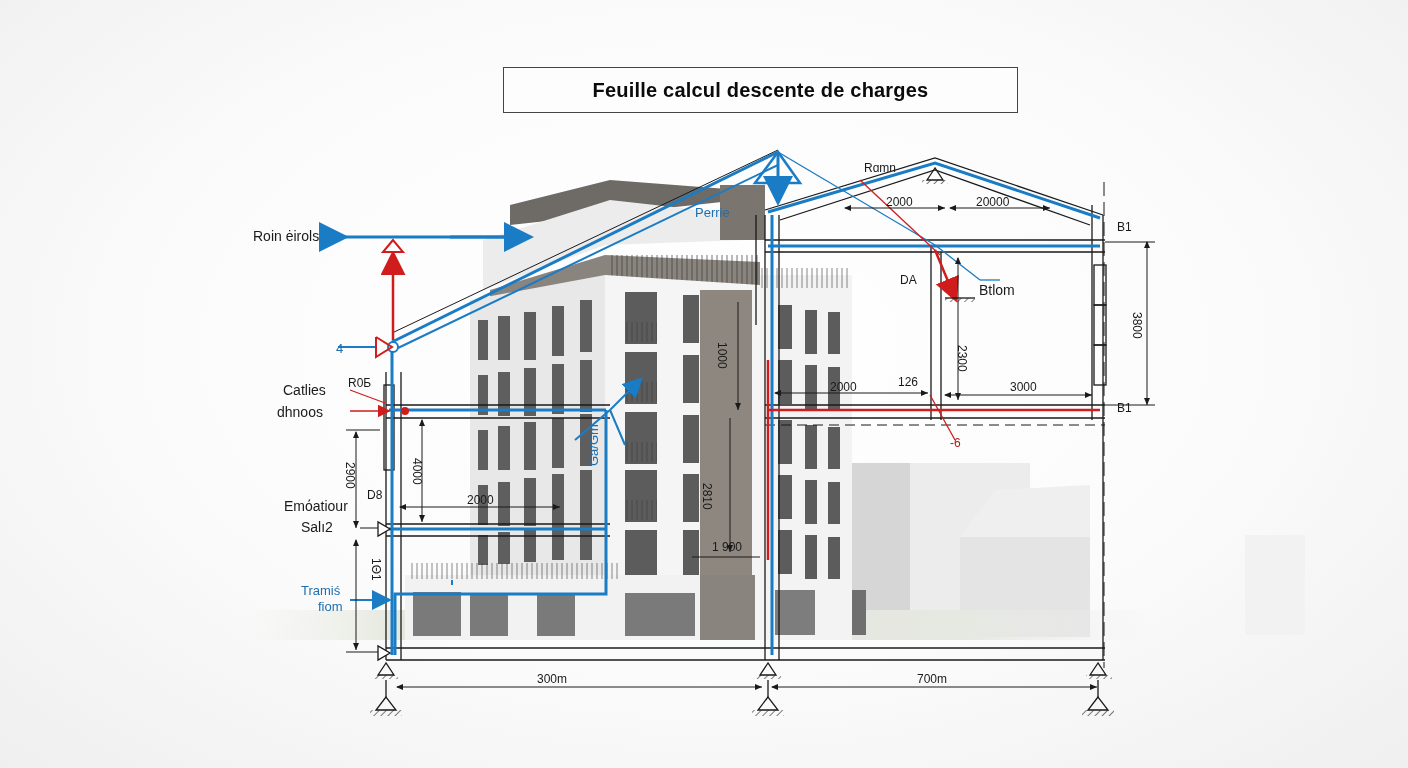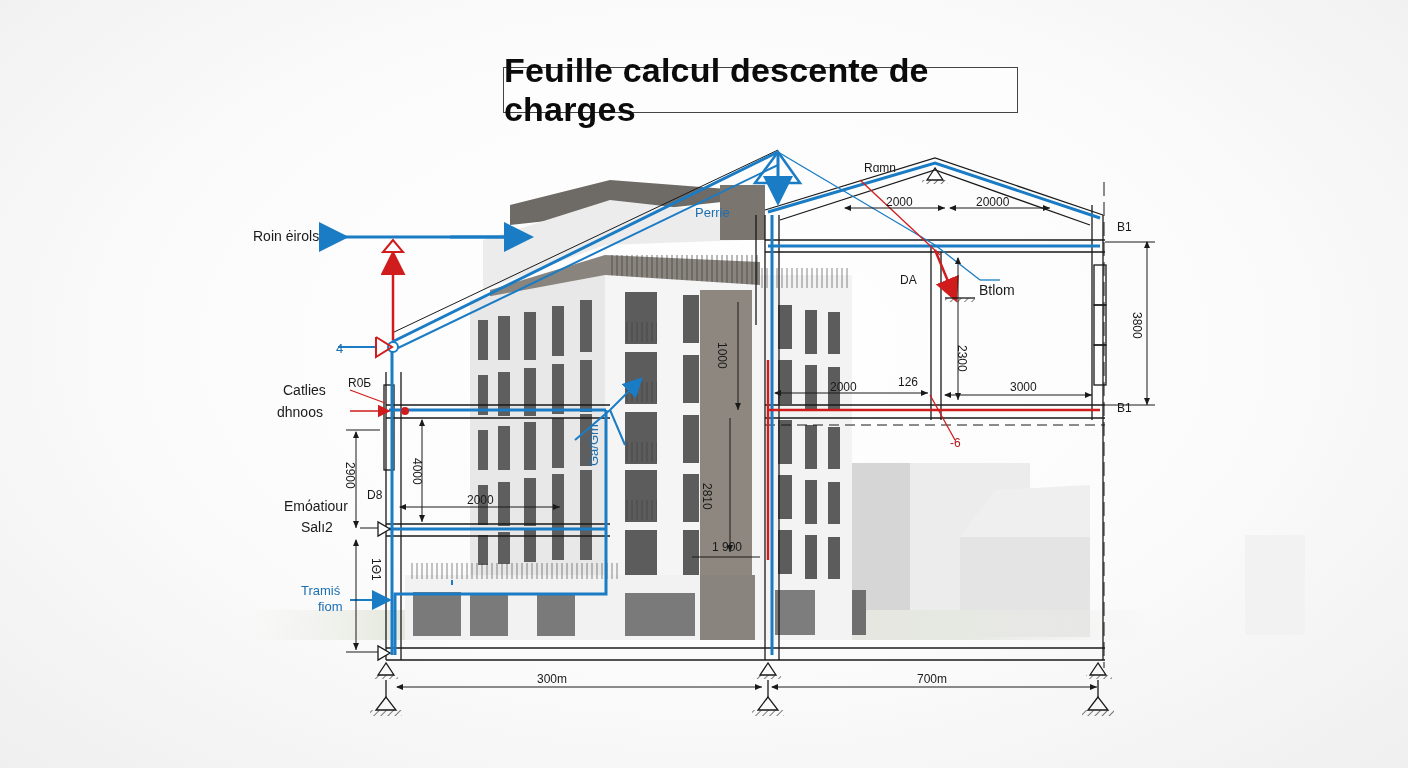--- a/index.html
+++ b/index.html
@@ -11,21 +11,21 @@
   }
   #stage { position: absolute; left: 0; top: 0; width: 1408px; height: 768px; }
   .title-box {
     position: absolute; left: 503px; top: 67px; width: 515px; height: 46px;
     border: 1.5px solid #444; background: #fdfdfd;
     display: flex; align-items: center; justify-content: center;
     box-sizing: border-box;
   }
   .title-box span {
     font-family: "Liberation Sans", sans-serif; font-weight: 700;
-    font-size: 34px; color: #0b0b0b; letter-spacing: 0.2px;
+    font-size: 20px; color: #0b0b0b; letter-spacing: 0.2px;
   }
   svg text { font-family: "Liberation Sans", sans-serif; }
   .lbl { font-size: 14px; fill: #1a1a1a; }
   .lbl-blue { font-size: 13px; fill: #1d6fb0; }
   .dim { font-size: 12px; fill: #1a1a1a; }
 </style>
 </head>
 <body>
 
 <div id="stage">

